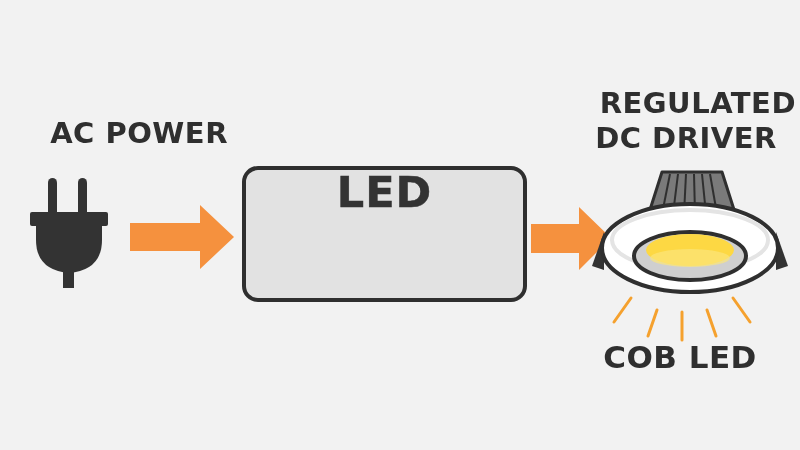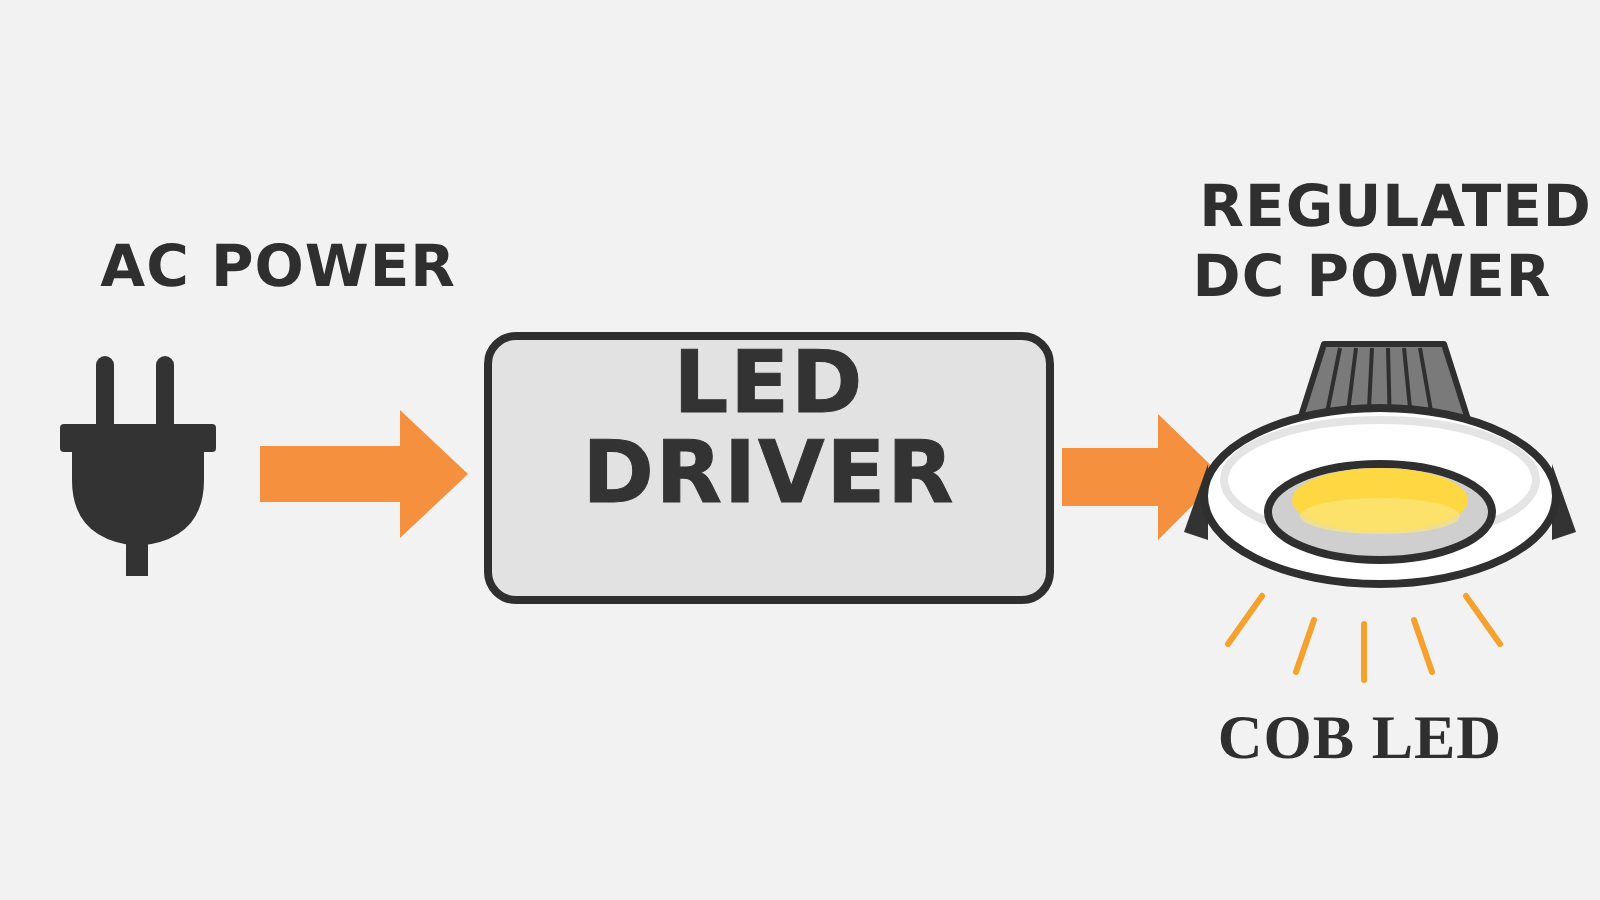--- a/index.html
+++ b/index.html
@@ -13,21 +13,21 @@
     position: absolute;
     color: #2f2f2f;
     font-weight: bold;
     letter-spacing: 0.5px;
     text-align: center;
     line-height: 1.1;
   }
   #ac-label { left: 28px; top: 118px; font-size: 29px; width: 200px; text-align: right; }
   #dc-label-1 { left: 576px; top: 88px; font-size: 29px; width: 220px; text-align: right; }
   #dc-label-2 { left: 576px; top: 123px; font-size: 29px; width: 220px; }
-  #cob-label { left: 580px; top: 352px; font-size: 31px; width: 200px; font-family: Liberation Serif, serif; }
+  #cob-label { left: 580px; top: 340px; font-size: 31px; width: 200px; }
 
   .driver-box {
     position: absolute;
     left: 242px; top: 166px;
     width: 285px; height: 136px;
     box-sizing: border-box;
     border: 4px solid #2f2f2f;
     border-radius: 16px;
     background: #e2e2e2;
     display: flex; flex-direction: column; align-items: center; justify-content: flex-start;
@@ -37,38 +37,37 @@
     line-height: 1.05; letter-spacing: 1px;
     -webkit-text-stroke: 0.5px #333;
   }
   svg { position: absolute; overflow: visible; }
 </style>
 </head>
 <body>
 
 <div id="ac-label" class="label">AC POWER</div>
 <div id="dc-label-1" class="label">REGULATED</div>
-<div id="dc-label-2" class="label">DC POWER</div>
+<div id="dc-label-2" class="label">DC DRIVER</div>
 <div id="cob-label" class="label">COB LED</div>
 
 <svg style="left:28px; top:178px;" width="82" height="110" viewBox="0 0 82 110">
   <rect x="20" y="0" width="9" height="40" rx="4.5" fill="#333"></rect>
   <rect x="50" y="0" width="9" height="40" rx="4.5" fill="#333"></rect>
   <rect x="2" y="34" width="78" height="14" rx="2" fill="#333"></rect>
   <path d="M8 46 L74 46 L74 62 Q74 92 41 95 Q8 92 8 62 Z" fill="#333"></path>
   <rect x="35" y="90" width="11" height="20" fill="#333"></rect>
 </svg>
 
 <svg style="left:130px; top:205px;" width="106" height="65" viewBox="0 0 106 65">
   <polygon points="0,18 70,18 70,0 104,32 70,64 70,46 0,46" fill="#f5913e"></polygon>
 </svg>
 
 <div class="driver-box">
   <div class="driver-text">LED</div>
-  <div class="driver-text">DRIVER</div>
 </div>
 
 <svg style="left:531px; top:207px;" width="80" height="64" viewBox="0 0 80 64">
   <polygon points="0,17 48,17 48,0 80,31 48,63 48,46 0,46" fill="#f5913e"></polygon>
 </svg>
 
 <svg style="left:590px; top:168px;" width="200" height="130" viewBox="0 0 200 130">
 
   <path d="M72 4 L132 4 L146 48 L58 48 Z" fill="#7a7a7a" stroke="#2f2f2f" stroke-width="3" stroke-linejoin="round"></path>
   <g stroke="#2f2f2f" stroke-width="2">

